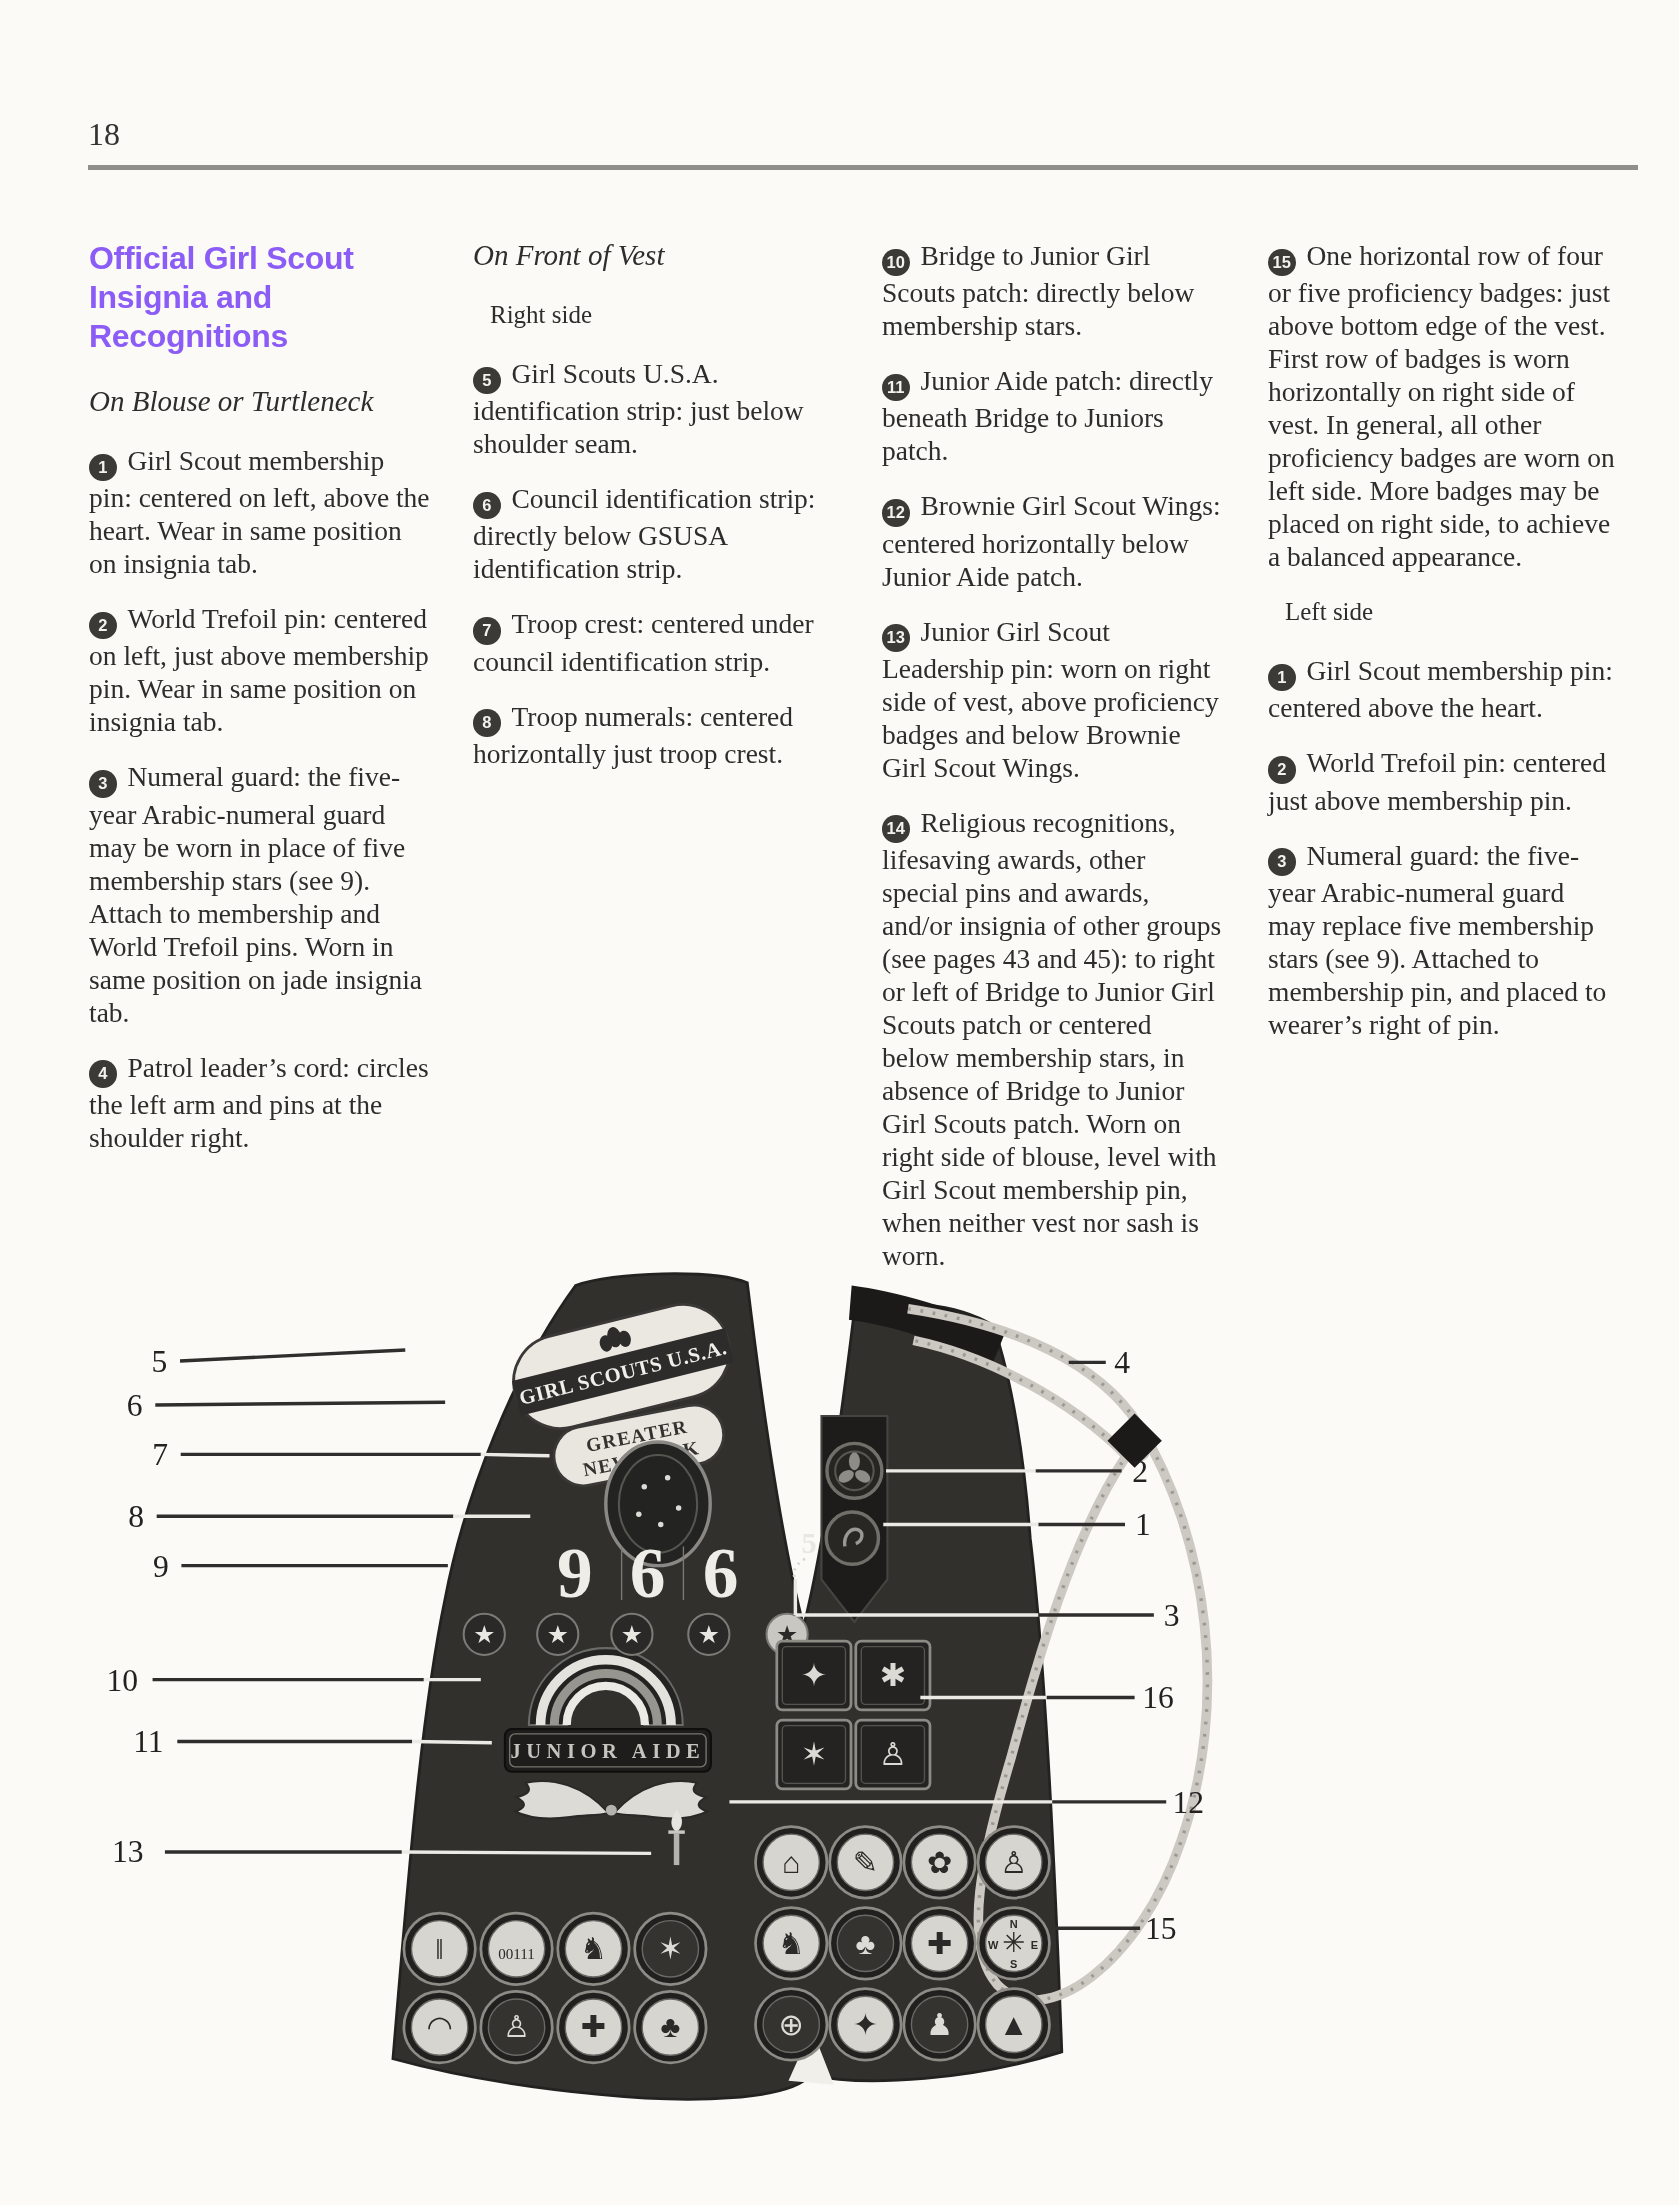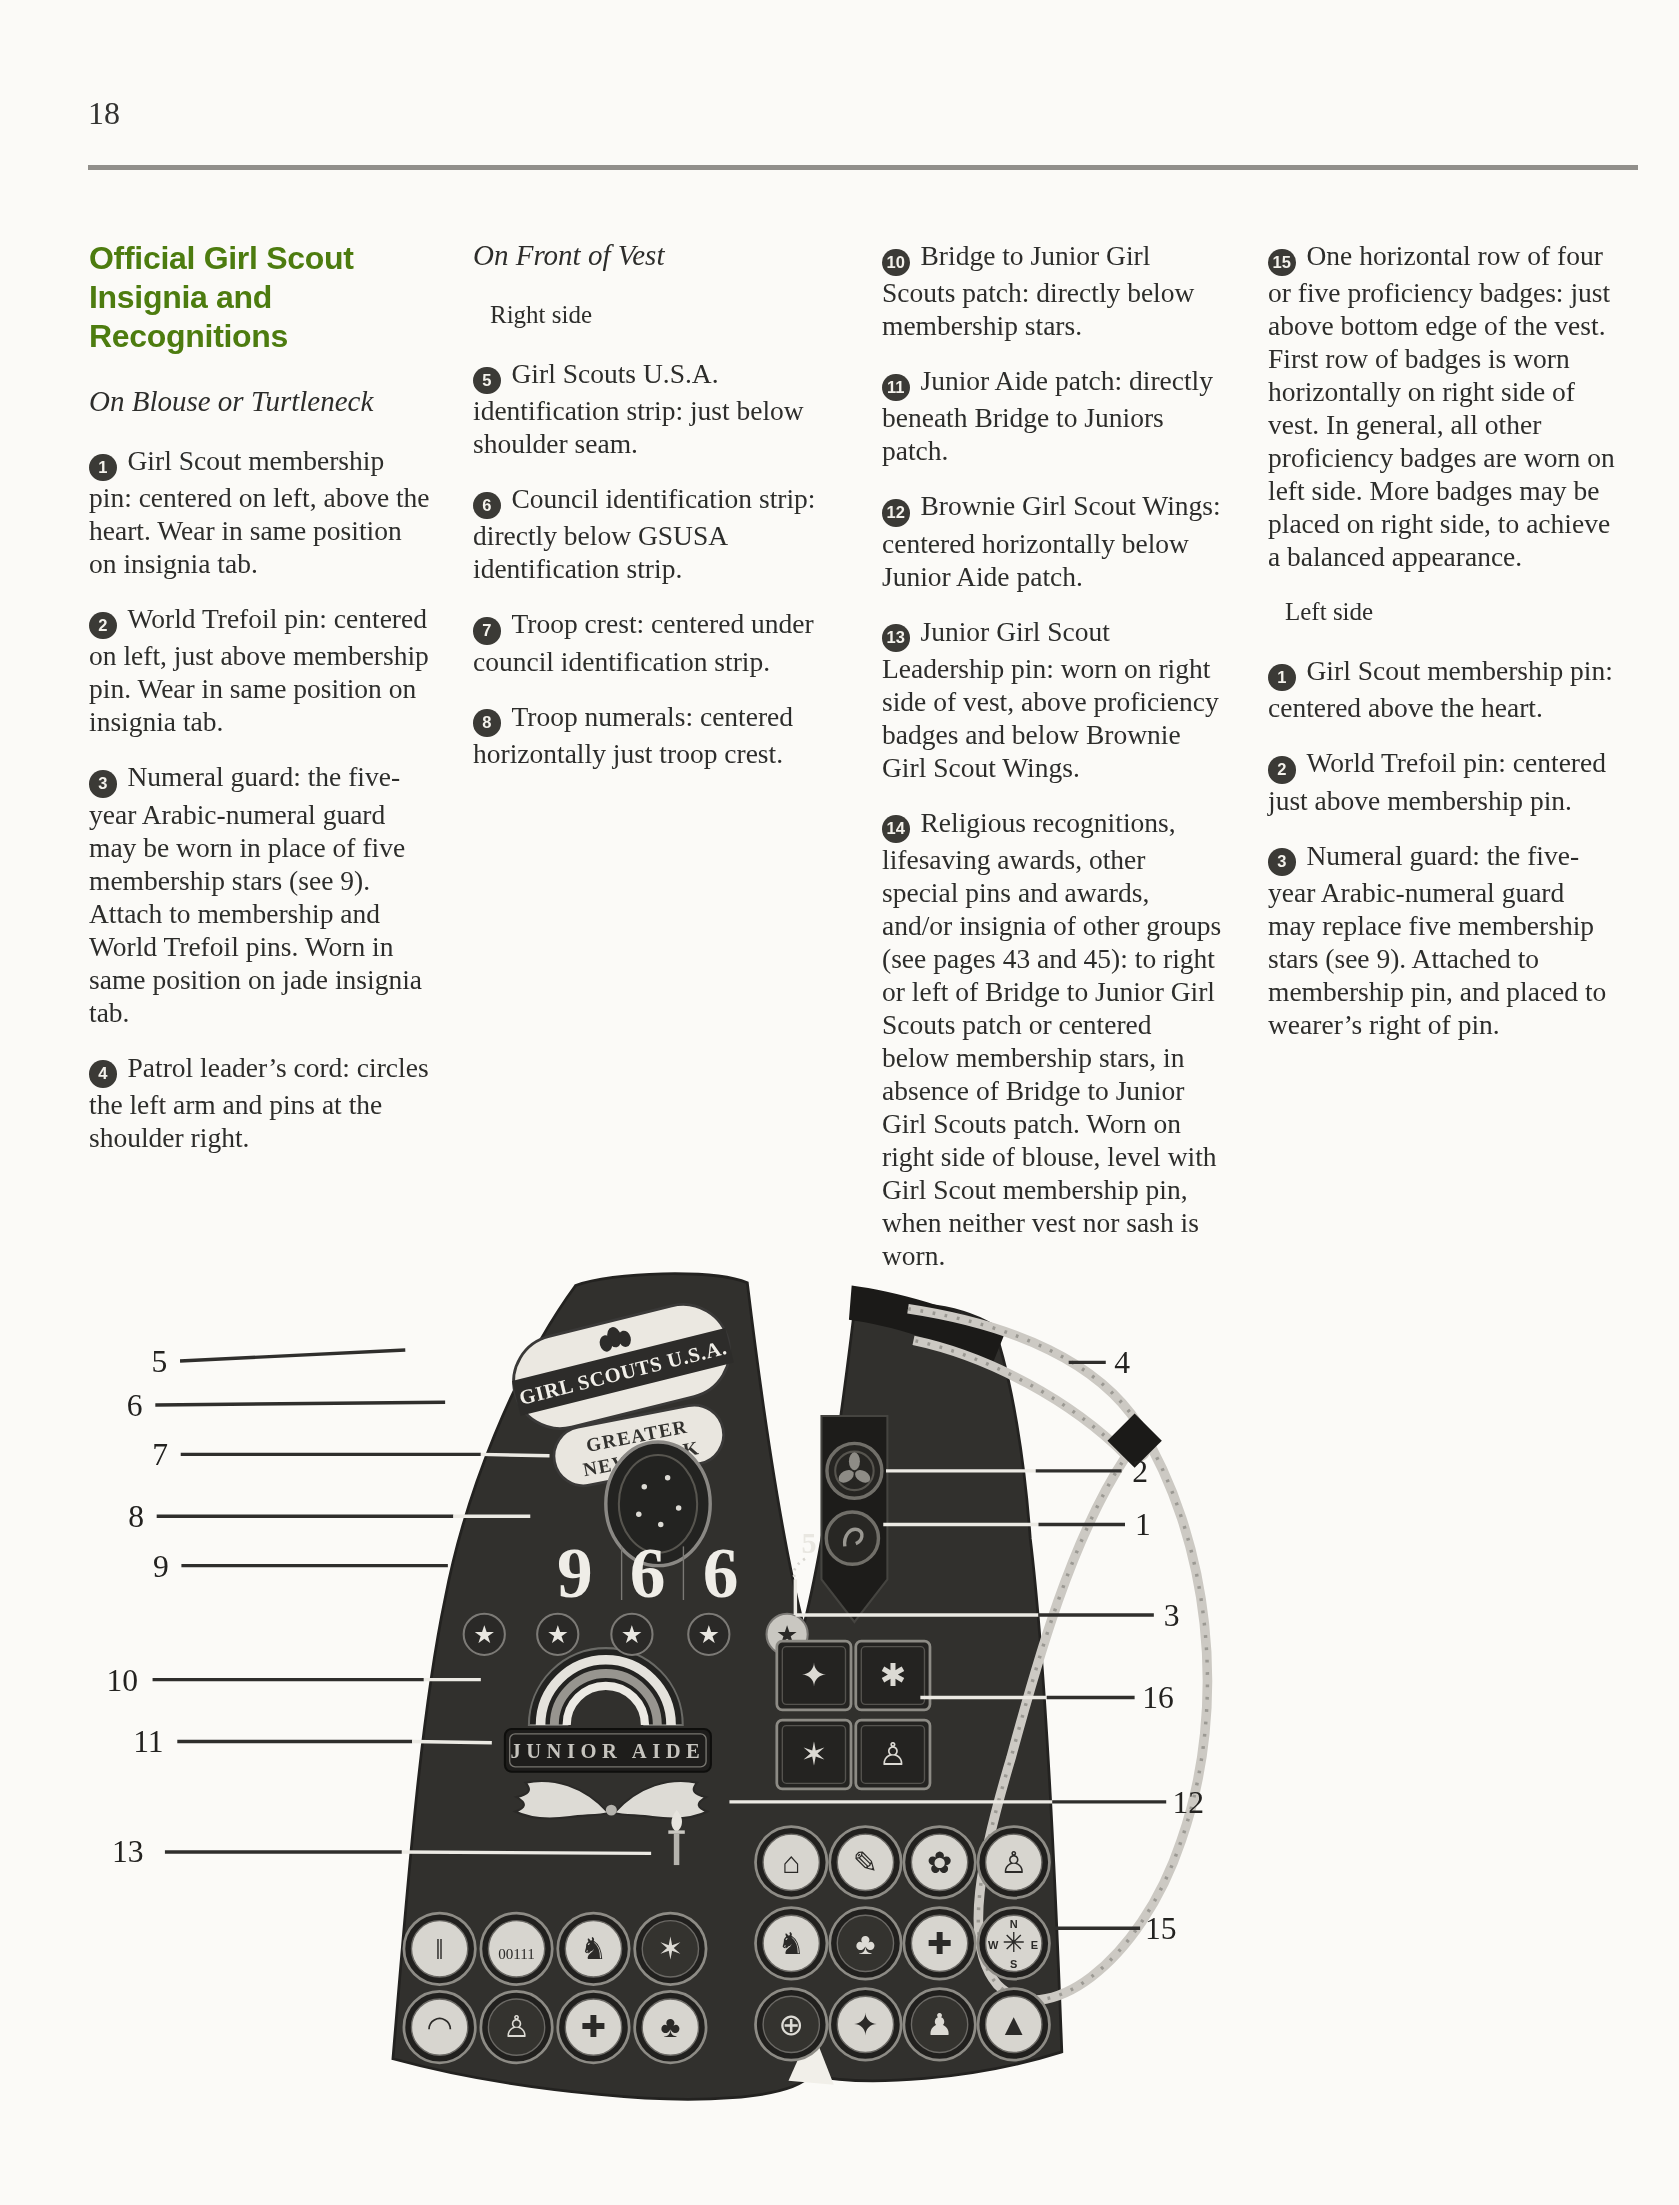--- a/index.html
+++ b/index.html
@@ -5,31 +5,31 @@
   html,body{margin:0;padding:0;}
   body{
     width:1680px;height:2205px;
     background:#fbfaf7;
     font-family:"Liberation Serif",serif;
     color:#2d2d2b;
     position:relative;
     overflow:hidden;
   }
   .page{position:absolute;inset:0;}
-  #page-num{position:absolute;left:88px;top:95px;font-size:32px;color:#333331;}
+  #page-num{position:absolute;left:88px;top:116px;font-size:32px;color:#333331;}
   #rule{position:absolute;left:88px;top:165px;width:1550px;height:4.8px;background:#918f8b;}
   .col{position:absolute;top:239px;width:343px;font-size:27.5px;line-height:33px;}
   .col1{left:89px;}
   .col2{left:473px;}
   .col3{left:882px;}
   .col4{left:1268px;width:350px;}
   h1{
     font-family:"Liberation Sans",sans-serif;
     font-size:32px;line-height:39px;font-weight:bold;
-    color:#4d7c0f;letter-spacing:-0.3px;
+    color:#8b5cf6;letter-spacing:-0.3px;
     margin:0 0 29px 0;
   }
   .subhead{font-style:italic;font-size:29px;margin:0 0 26px 0;}
   .side{font-size:25px;margin:0 0 26px 17px;}
   p.item{margin:0 0 22px 0;}
   .bullet{
     display:inline-block;width:27.5px;height:27.5px;border-radius:50%;
     background:#3b3a36;color:#f4f2ec;
     font-family:"Liberation Sans",sans-serif;font-weight:bold;font-size:16.5px;
     line-height:27.5px;text-align:center;

